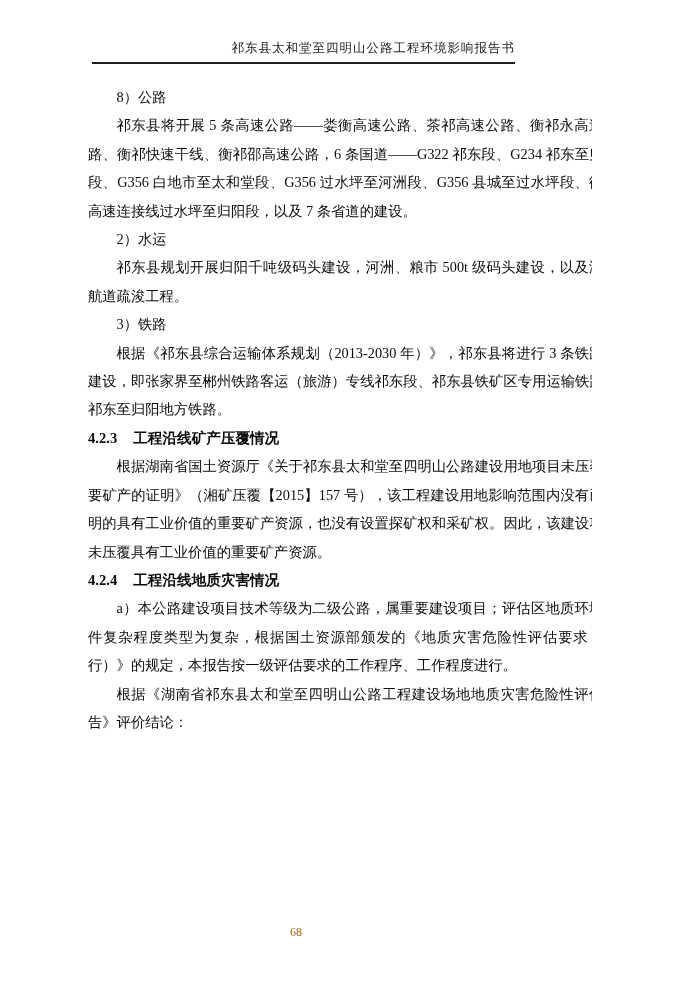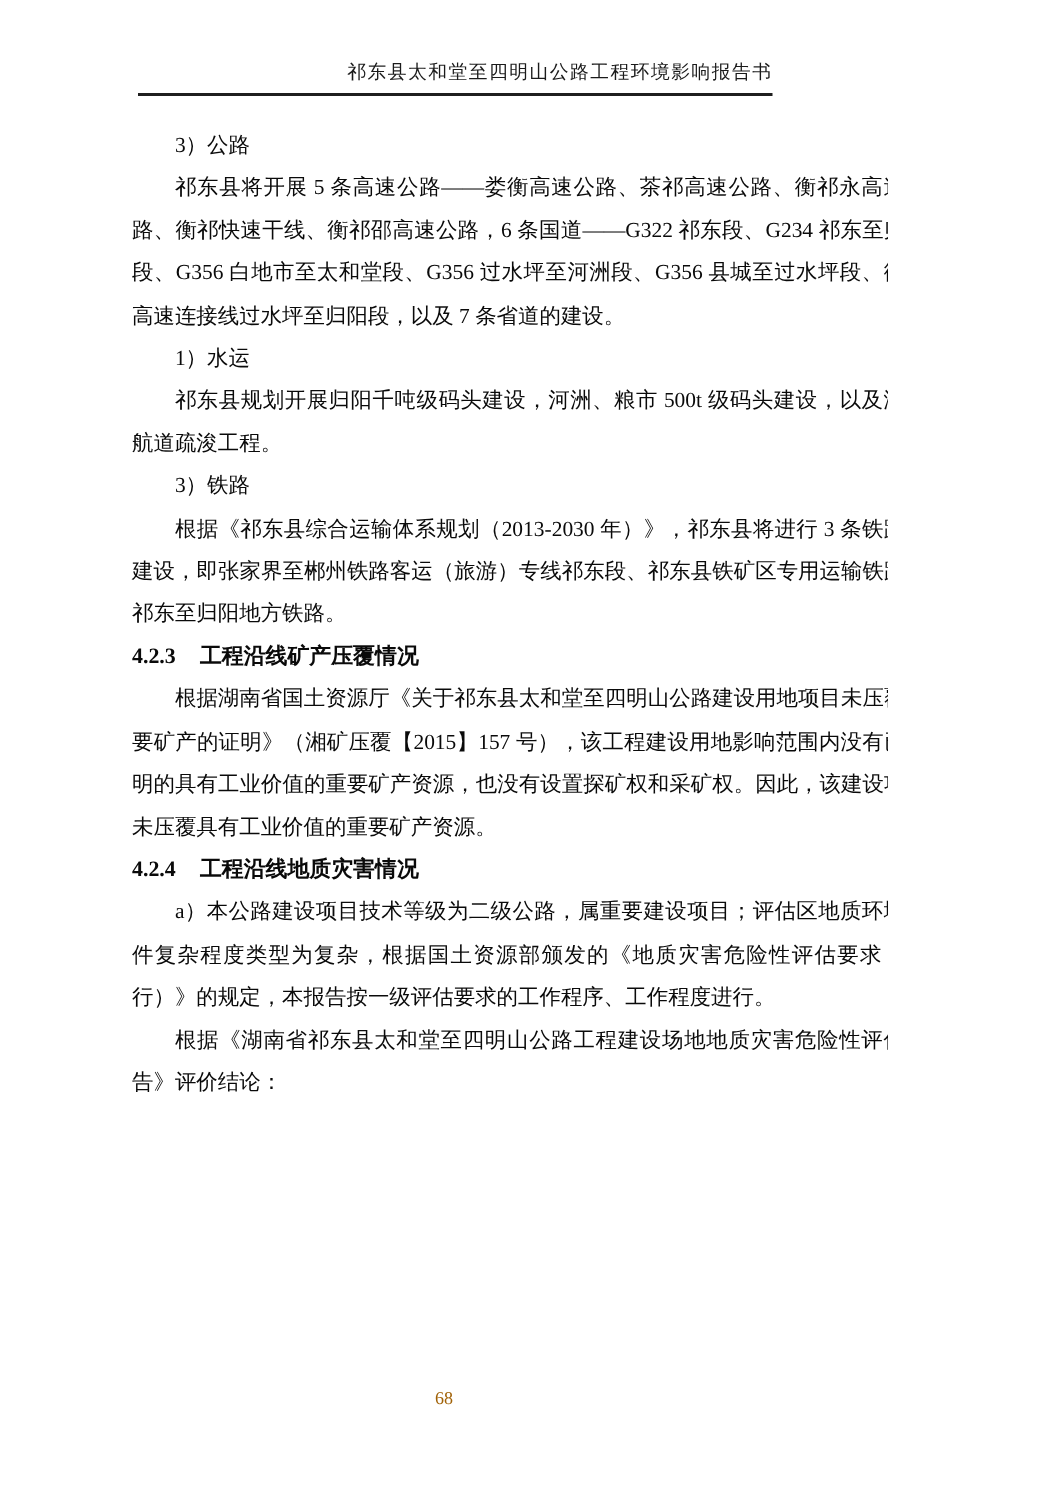--- a/index.html
+++ b/index.html
@@ -67,23 +67,23 @@
 </head>
 <body>
 
 <div class="page">
 
   <div class="doc-header">
     <span>祁东县太和堂至四明山公路工程环境影响报告书</span>
   </div>
 
   <div class="doc-body">
-    <p class="sub">3）公路</p>
+    <p class="sub">8）公路</p>
     <p class="para">祁东县将开展 5 条高速公路——娄衡高速公路、茶祁高速公路、衡祁永高速公路、衡祁快速干线、衡祁邵高速公路，6 条国道——G322 祁东段、G234 祁东至归阳段、G356 白地市至太和堂段、G356 过水坪至河洲段、G356 县城至过水坪段、衡枣高速连接线过水坪至归阳段，以及 7 条省道的建设。</p>
-    <p class="sub">1）水运</p>
+    <p class="sub">2）水运</p>
     <p class="para">祁东县规划开展归阳千吨级码头建设，河洲、粮市 500t 级码头建设，以及湘江航道疏浚工程。</p>
     <p class="sub">3）铁路</p>
     <p class="para">根据《祁东县综合运输体系规划（2013-2030 年）》，祁东县将进行 3 条铁路的建设，即张家界至郴州铁路客运（旅游）专线祁东段、祁东县铁矿区专用运输铁路、祁东至归阳地方铁路。</p>
 
     <p class="heading">
       <span class="h-num">4.2.3</span>
       <span class="h-title">工程沿线矿产压覆情况</span>
     </p>
 
     <p class="para">根据湖南省国土资源厅《关于祁东县太和堂至四明山公路建设用地项目未压覆重要矿产的证明》（湘矿压覆【2015】157 号），该工程建设用地影响范围内没有已探明的具有工业价值的重要矿产资源，也没有设置探矿权和采矿权。因此，该建设项目未压覆具有工业价值的重要矿产资源。</p>

